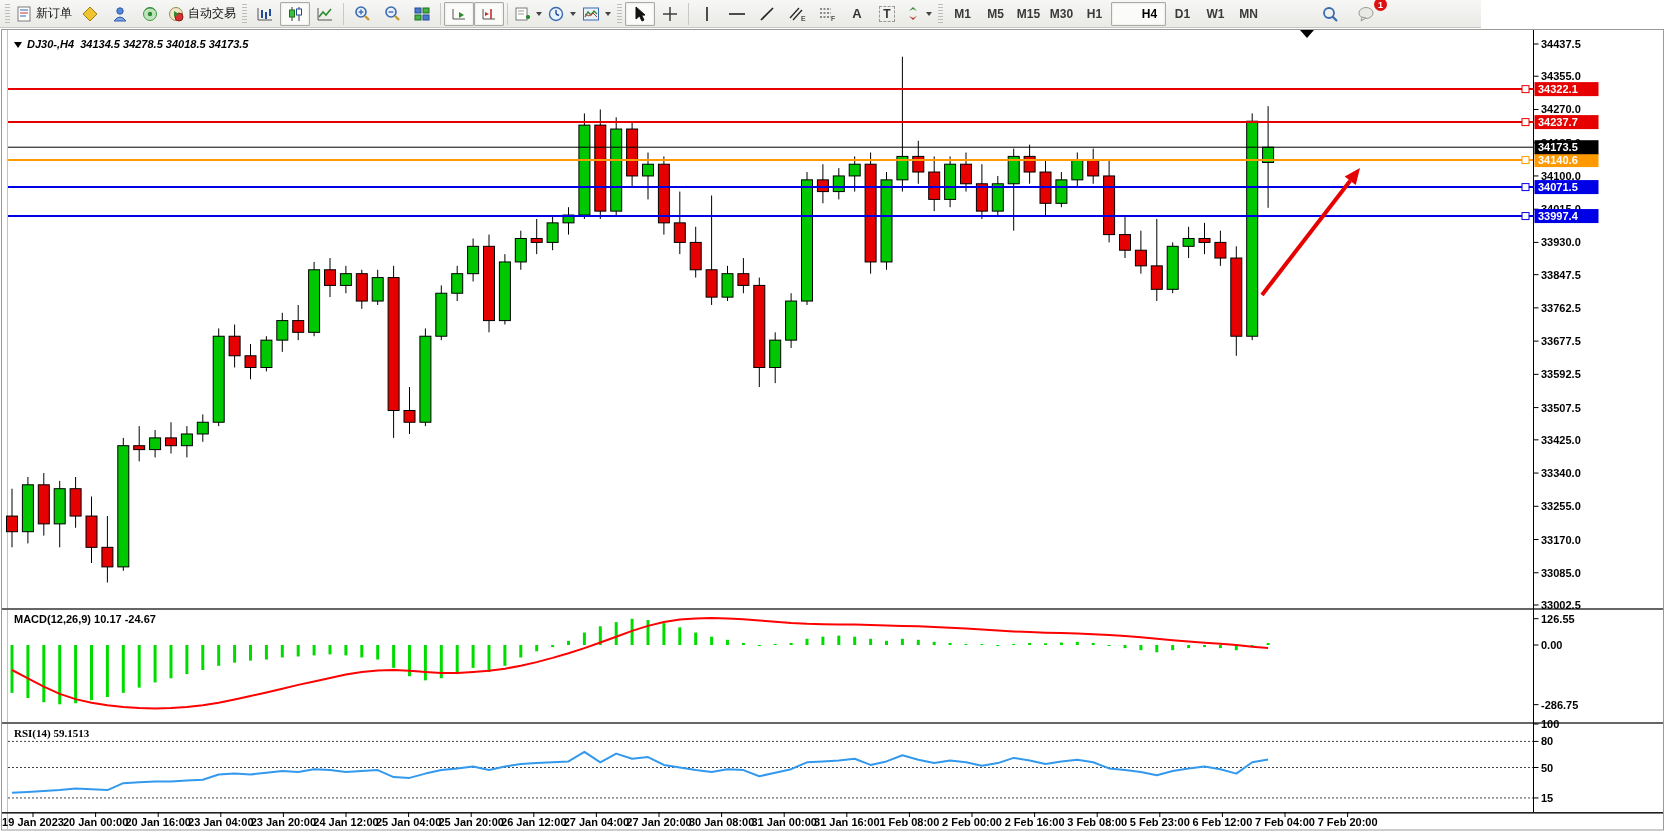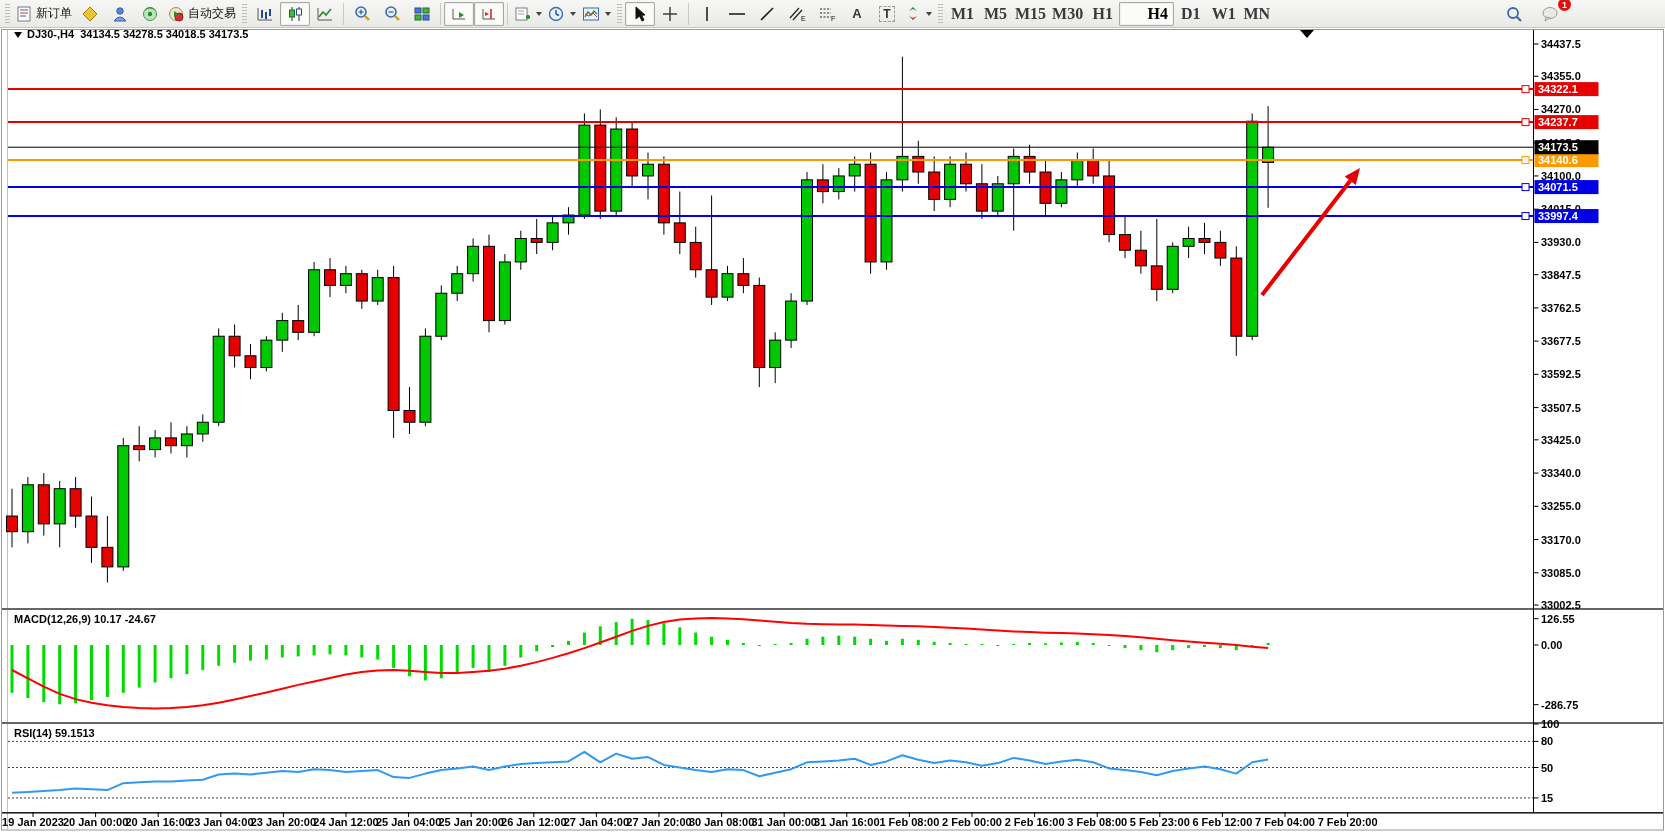--- a/index.html
+++ b/index.html
@@ -1,29 +1,29 @@
 <!DOCTYPE html>
 <html><head>
 <meta charset="utf-8">
 <style>
   html,body{margin:0;padding:0;background:#e4e4e0;}
   .app{position:relative;width:1665px;height:839px;background:#fff;overflow:hidden;
        font-family:"Liberation Sans","DejaVu Sans",sans-serif;}
   
-  .toolbar{position:absolute;left:0;top:0;width:1665px;height:28px;
+  .toolbar{position:absolute;left:0;top:0;width:1481px;height:28px;
     background:linear-gradient(#f7f7f5,#e9e9e6);border-bottom:1px solid #c6c6c2;
     display:flex;align-items:center;padding-left:2px;box-sizing:border-box;z-index:5;}
   .tbtn{display:inline-flex;align-items:center;justify-content:center;height:22px;min-width:24px;
     padding:0 2px;border:1px solid transparent;border-radius:1px;color:#222;font-size:12px;gap:3px;}
   .tbtn.pressed{border:1px solid #a9a9a5;background:#fbfbfa;box-shadow:inset 0 0 2px #d5d5d0;}
   .tbtn .lbl{font-size:12px;color:#111;white-space:nowrap;}
   .grip{width:5px;height:20px;margin:0 3px;
     background:repeating-linear-gradient(to bottom,#bdbdb9 0 1px,transparent 1px 3px);}
   .vsep{width:1px;height:22px;background:#c9c9c5;margin:0 3px;}
-  .tf{font-weight:700;font-size:16px;color:#3a3a3a;min-width:27px;font-family:Liberation Serif, serif;}
+  .tf{font-weight:700;font-size:12px;color:#3a3a3a;min-width:27px;}
   .tf.pressed{color:#000;padding-left:24px;}
   .dd{width:0;height:0;border-left:3px solid transparent;border-right:3px solid transparent;
       border-top:4px solid #444;margin-left:2px;}
   .tb-right{position:absolute;right:100px;top:0;height:28px;display:flex;align-items:center;gap:6px;}
   .badge1{position:absolute;right:-7px;top:-5px;width:13px;height:13px;border-radius:50%;
     background:#dd1111;color:#fff;font-size:9px;font-weight:700;display:flex;align-items:center;justify-content:center;}
   
   .overlay{position:absolute;z-index:3;font-size:11px;font-weight:700;color:#000;white-space:nowrap;}
   .tri-down{display:inline-block;width:0;height:0;border-left:4px solid transparent;
     border-right:4px solid transparent;border-top:6px solid #000;margin-right:5px;}
@@ -252,27 +252,27 @@
       <div class="tbtn" style="position:relative">
         <svg width="18" height="16">
             <ellipse cx="9" cy="7" rx="7" ry="5.5" fill="#e9e9e6" stroke="#9a9a96"></ellipse>
             <path d="M5 11 L4 15 L9 12 Z" fill="#e9e9e6" stroke="#9a9a96"></path>
           </svg>
         <span class="badge1">1</span>
       </div>
     </div>
   </div>
 
-  <div class="overlay" style="left:14px;top:28px;">
+  <div class="overlay" style="left:14px;top:38px;font-style:italic;">
     <span class="tri-down"></span><span>DJ30-,H4</span>&nbsp;&nbsp;<span>34134.5 34278.5 34018.5 34173.5</span>
   </div>
   <div class="overlay" style="left:14px;top:613px;">
     <span>MACD(12,26,9)</span>&nbsp;<span>10.17 -24.67</span>
   </div>
-  <div class="overlay" style="left:14px;top:727px;">
+  <div class="overlay" style="left:14px;top:727px;font-family:Liberation Serif, serif;">
     <span>RSI(14)</span>&nbsp;<span>59.1513</span>
   </div>
 
   <svg id="chart" class="chart" width="1665" height="839">
       <rect x="1.5" y="29.5" width="1662" height="800.5" fill="#fff" stroke="#9a9a96"></rect>
       <line x1="7.5" y1="30" x2="7.5" y2="830" stroke="#c2c2be"></line>
       <rect x="2" y="608" width="1661" height="2" fill="#666"></rect>
       <rect x="2" y="722" width="1661" height="2" fill="#666"></rect>
       <line x1="1533.5" y1="30" x2="1533.5" y2="812" stroke="#000"></line>
       <rect x="2" y="812" width="1661" height="1.6" fill="#222"></rect>

